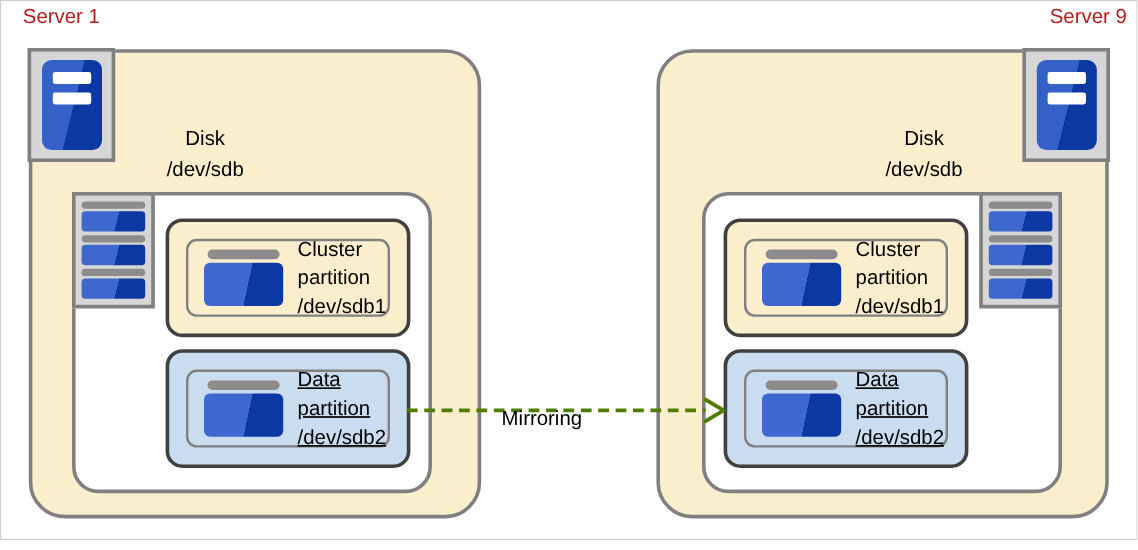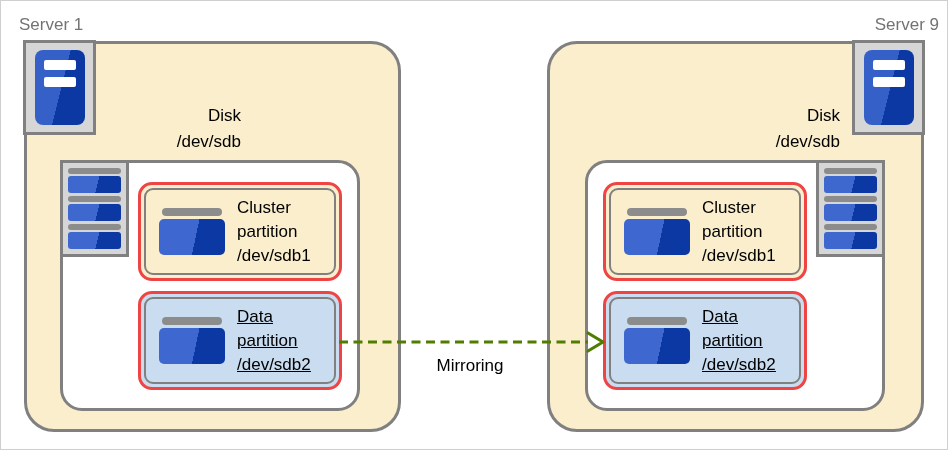--- a/index.html
+++ b/index.html
@@ -5,21 +5,21 @@
   html,body { margin:0; padding:0; background:#ffffff; }
   .canvas {
     position:relative; width:948px; height:458px; background:#ffffff;
     font-family:"Liberation Sans", sans-serif; color:#000; overflow:hidden;
   }
   .frame {
     position:absolute; left:0; top:0; width:946px; height:448px;
     border:1px solid #cfcfcf;
   }
   .server-label {
-    position:absolute; top:15px; font-size:17px; line-height:20px; color:#737373;
+    position:absolute; top:4px; font-size:17px; line-height:20px; color:#b91c1c;
   }
   .server-label.s1 { left:19px; }
   .server-label.s2 { right:9px; text-align:right; }
   .server-box {
     position:absolute; top:41px; width:377px; height:391px;
     background:#FBEECC; border:3px solid #808080; border-radius:30px;
     box-sizing:border-box;
   }
   .server-box.s1 { left:24px; }
   .server-box.s2 { left:547px; }
@@ -37,21 +37,21 @@
     background:linear-gradient(104deg,#3560C8 0 52%,#0C38A4 52% 100%);
   }
   .tower .tbar {
     position:absolute; left:9px; right:9px; height:10px;
     background:#ffffff; border-radius:2px;
   }
   .tower .tbar.b1 { top:10px; }
   .tower .tbar.b2 { top:27px; }
 
   .disk-label {
-    position:absolute; top:103px; width:140px; text-align:right;
+    position:absolute; top:103px; width:140px; text-align:center;
     font-size:17px; line-height:26px; white-space:pre-line;
   }
   .disk-label.s1 { left:101px; }
   .disk-label.s2 { left:700px; }
 
   .inner-box {
     position:absolute; top:160px; width:300px; height:251px;
     background:#ffffff; border:3px solid #808080; border-radius:22px;
     box-sizing:border-box;
   }
@@ -69,22 +69,22 @@
   .stack-icon.s2 { left:816px; }
   .sbar-gray { height:6px; background:#8C8C8C; border-radius:3px; }
   .sbar-blue {
     height:17px; border-radius:3px;
     background:linear-gradient(104deg,#3E68CE 0 55%,#0C38A4 55% 100%);
   }
 
   
   .pbox {
     position:absolute; width:204px; height:99px;
-    border:3px solid #ef4444; border-radius:14px; box-sizing:border-box;
-    padding:3px;
+    border:3px solid #404040; border-radius:14px; box-sizing:border-box;
+    padding:14px;
   }
   .pbox.cluster-pos { top:182px; }
   .pbox.data-pos { top:291px; }
   .pbox.s1 { left:138px; }
   .pbox.s2 { left:603px; }
   .pbox-inner {
     width:100%; height:100%; border:2px solid #808080; border-radius:9px;
     box-sizing:border-box; display:flex; align-items:center; padding-left:13px;
   }
   .fill-cream, .fill-cream .pbox-inner { background:#FBEECC; }
@@ -93,21 +93,21 @@
   .p-icon { width:66px; flex:0 0 66px; margin-right:12px; }
   .p-icon .lid { height:8px; margin:0 3px 3px 3px; background:#8C8C8C; border-radius:4px; }
   .p-icon .pbody {
     height:36px; border-radius:5px;
     background:linear-gradient(102deg,#3E68D0 0 55%,#0C38A4 55% 100%);
   }
   .p-label { font-size:17px; line-height:24px; white-space:pre-line; }
 
   .arrow-svg { position:absolute; left:338px; top:330px; }
   .mirroring-label {
-    position:absolute; left:418px; top:356px; width:104px; text-align:center;
+    position:absolute; left:418px; top:339px; width:104px; text-align:left;
     font-size:17px;
   }
 </style>
 </head>
 <body>
 
 <div class="canvas">
   <div class="frame"></div>
 
   <div class="server-label s1">Server 1</div>

